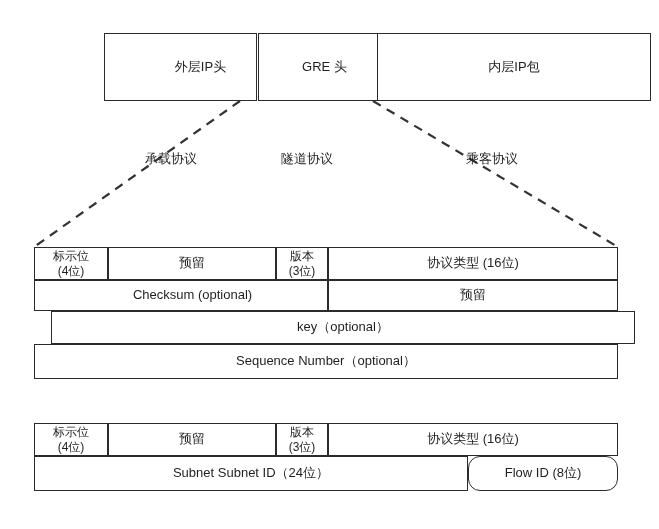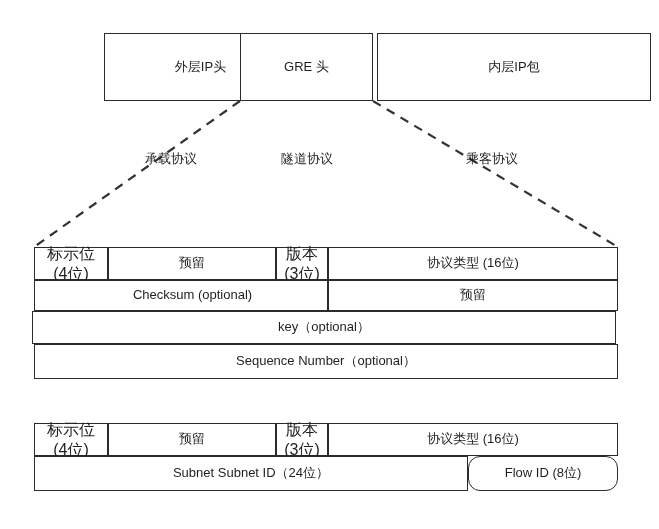--- a/index.html
+++ b/index.html
@@ -32,31 +32,31 @@
     display: flex;
     align-items: center;
     justify-content: center;
     text-align: center;
     font-size: 13px;
     line-height: 1.25;
     color: #1f1f1f;
     white-space: pre-line;
   }
   .cell.small {
-    font-size: 16px;
+    font-size: 12px;
     line-height: 1.2;
   }
 
   
   #packet-row .cell {
     height: 68px;
     top: 33px;
   }
   #cell-outer-ip   { left: 104px; width: 153px; padding-left: 40px; }
-  #cell-gre-header { left: 240px; width: 133px; }
+  #cell-gre-header { left: 258px; width: 133px; }
   #cell-inner-ip   { left: 377px; width: 274px; }
 
   
   .caption {
     position: absolute;
     font-size: 13px;
     color: #1f1f1f;
     white-space: nowrap;
     top: 112px;
     text-align: center;
@@ -84,21 +84,21 @@
   .r4 { top: 344px; height: 35px; }
 
   #gre-flags    { left: 34px;  width: 74px;  }
   #gre-reserved { left: 108px; width: 168px; }
   #gre-version  { left: 276px; width: 52px;  }
   #gre-prototype{ left: 328px; width: 290px; }
 
   #gre-checksum { left: 34px;  width: 294px; padding-left: 23px; }
   #gre-reserved2{ left: 328px; width: 290px; }
 
-  #gre-key      { left: 32px;  width: 584px; }
+  #gre-key      { left: 51px;  width: 584px; }
   #gre-seq      { left: 34px;  width: 584px; }
 
   
   .b1 { top: 423px; height: 33px; }
   .b2 { top: 456px; height: 35px; }
 
   #nv-flags     { left: 34px;  width: 74px;  }
   #nv-reserved  { left: 108px; width: 168px; }
   #nv-version   { left: 276px; width: 52px;  }
   #nv-prototype { left: 328px; width: 290px; }

